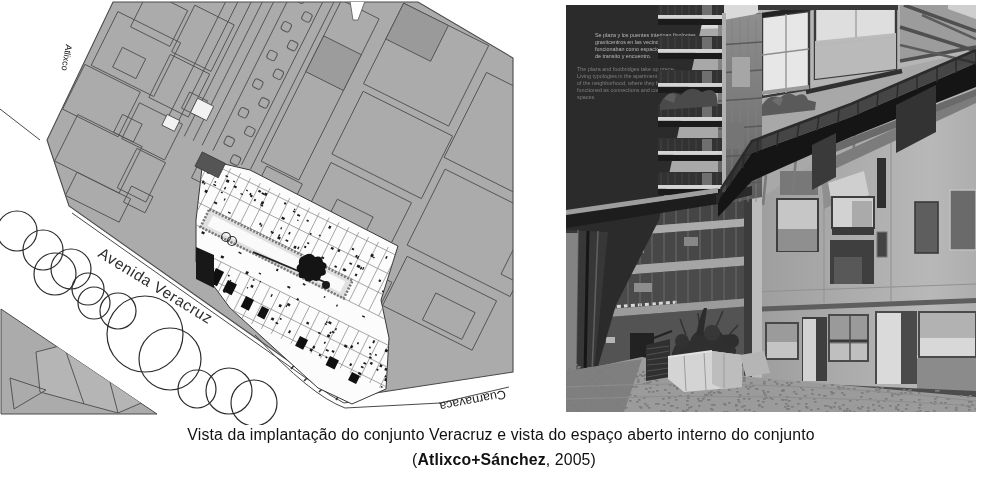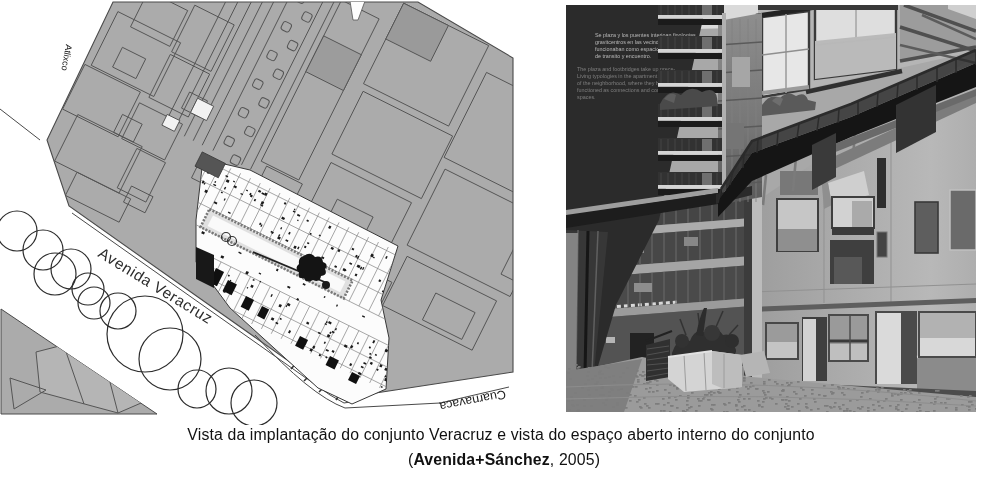--- a/index.html
+++ b/index.html
@@ -1230,14 +1230,14 @@
         <line x1="138" y1="347" x2="140" y2="385"></line>
         <line x1="158" y1="349" x2="158" y2="383"></line>
       </g>
 <line x1="102" y1="352" x2="146" y2="346" stroke="#e2e2e2" stroke-width="2.2"></line>
 
 <polygon points="174,350 198,346 204,368 180,372" fill="#b5b5b5"></polygon>
 </svg>
 
 <div class="cap1">Vista da implantação do conjunto Veracruz e vista do espaço aberto interno do conjunto</div>
 
-<div class="cap2">(<b>Avenida+Sánchez</b>, 2005)</div>
+<div class="cap2">(<b>Atlixco+Sánchez</b>, 2005)</div>
 </div>
 
 </body></html>

